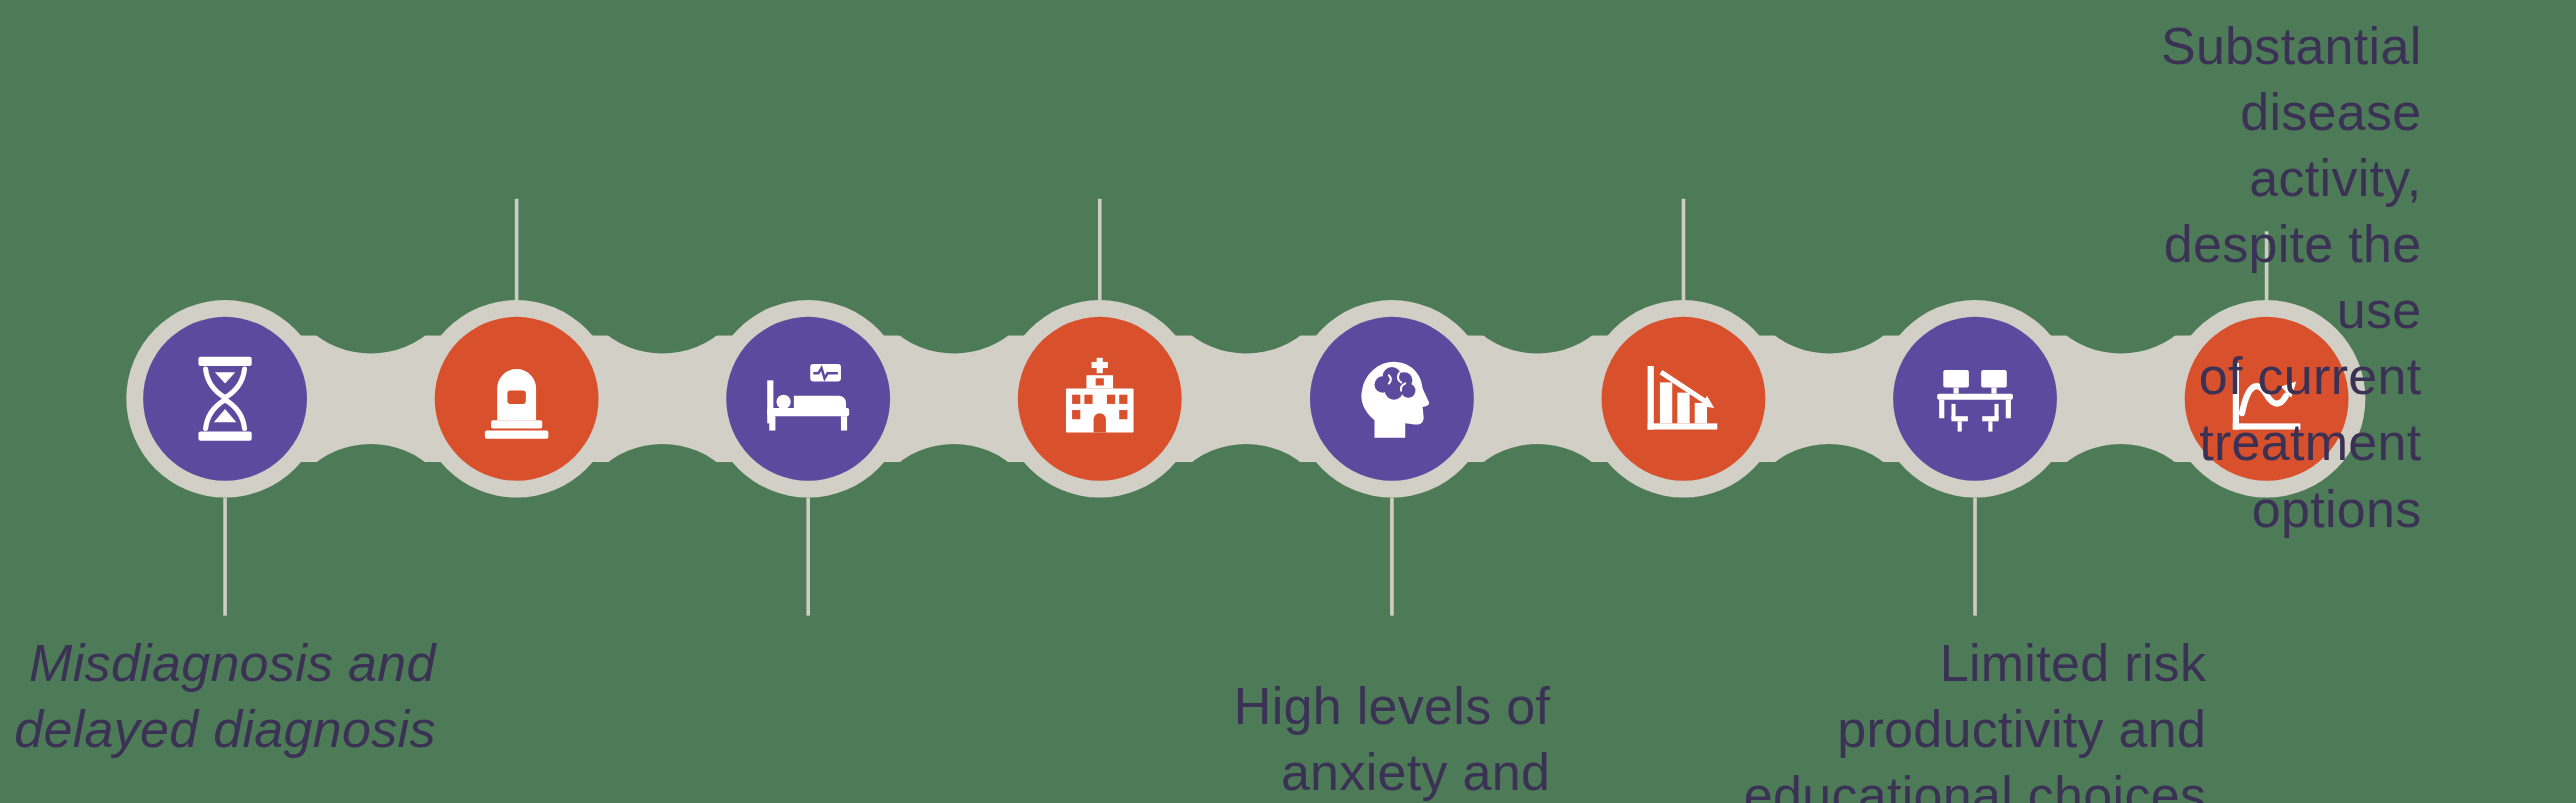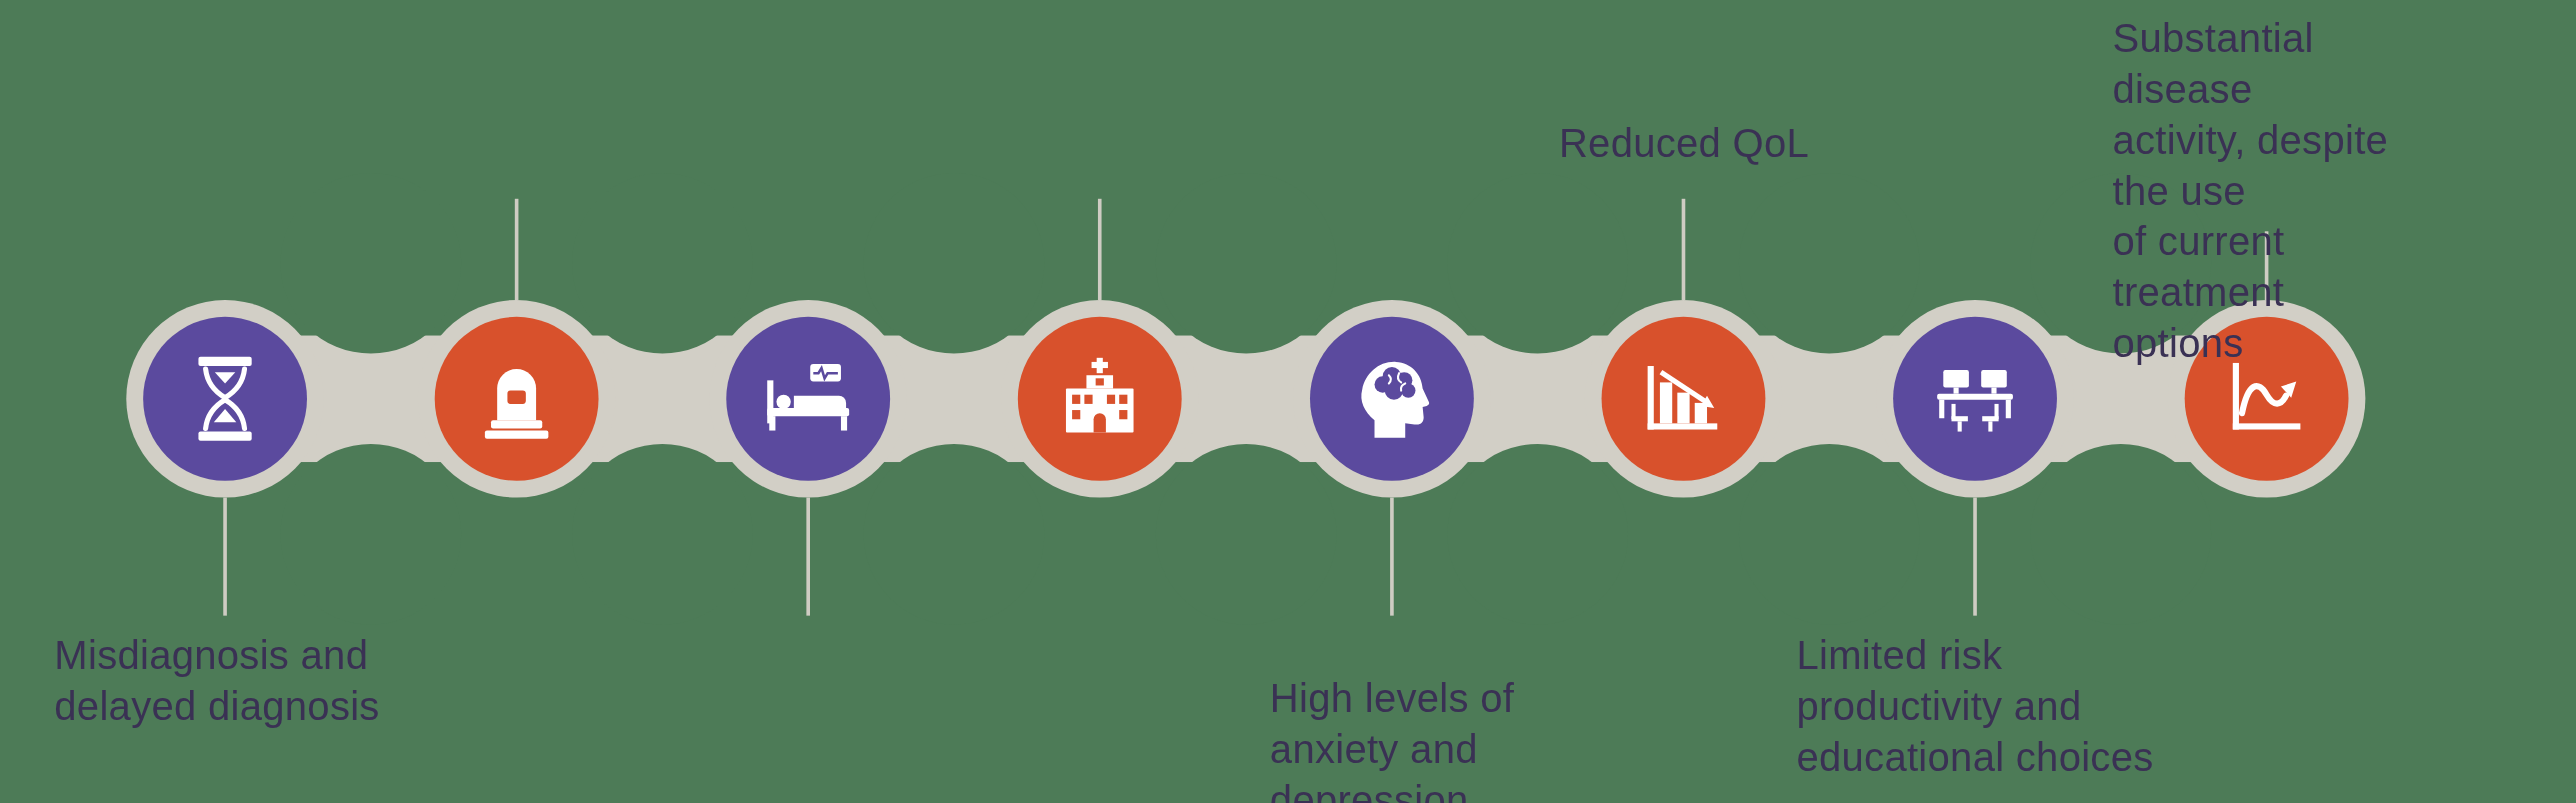--- a/index.html
+++ b/index.html
@@ -20,24 +20,24 @@
     height: 803px;
   }
   .chain-svg {
     position: absolute;
     left: 0;
     top: 0;
   }
   .label {
     position: absolute;
     transform: translateX(-50%);
-    text-align: left;
+    text-align: right;
     white-space: pre-line;
     color: #3a3154;
-    font-size: 40px;
+    font-size: 52px;
     line-height: 1.27;
     font-weight: 500;
     letter-spacing: 0.3px;
   }
 </style>
 </head>
 <body>
 
 <div class="stage">
 
@@ -176,26 +176,25 @@
     </g>
 
     <g transform="translate(3677,577) scale(1.7)" fill="#ffffff">
       <rect x="17" y="15" width="6" height="65"></rect>
       <rect x="17" y="74" width="66" height="6"></rect>
       <path d="M26 64 C32 34 42 32 50 46 C57 58 64 57 69 47" fill="none" stroke="#ffffff" stroke-width="6" stroke-linecap="round"></path>
       <path d="M79 33 L64 38 L74 49 Z"></path>
     </g>
   </svg>
 
-  <div class="label" style="left:217px;  top:630px;">Misdiagnosis and
+  <div class="label" style="left:225px;  top:630px;font-style:italic;">Misdiagnosis and
 delayed diagnosis</div>
   <div class="label" style="left:1392px; top:630px;margin-top:43px;">High levels of
 anxiety and
 depression</div>
-  <div class="label" style="left:1684px; top:118px;">Reduced QoL</div>
   <div class="label" style="left:1975px; top:630px;">Limited risk
 productivity and
 educational choices</div>
   <div class="label" style="left:2267px; top:13.3px;">Substantial disease
 activity, despite the use
 of current treatment
 options</div>
 
 </div>
 

